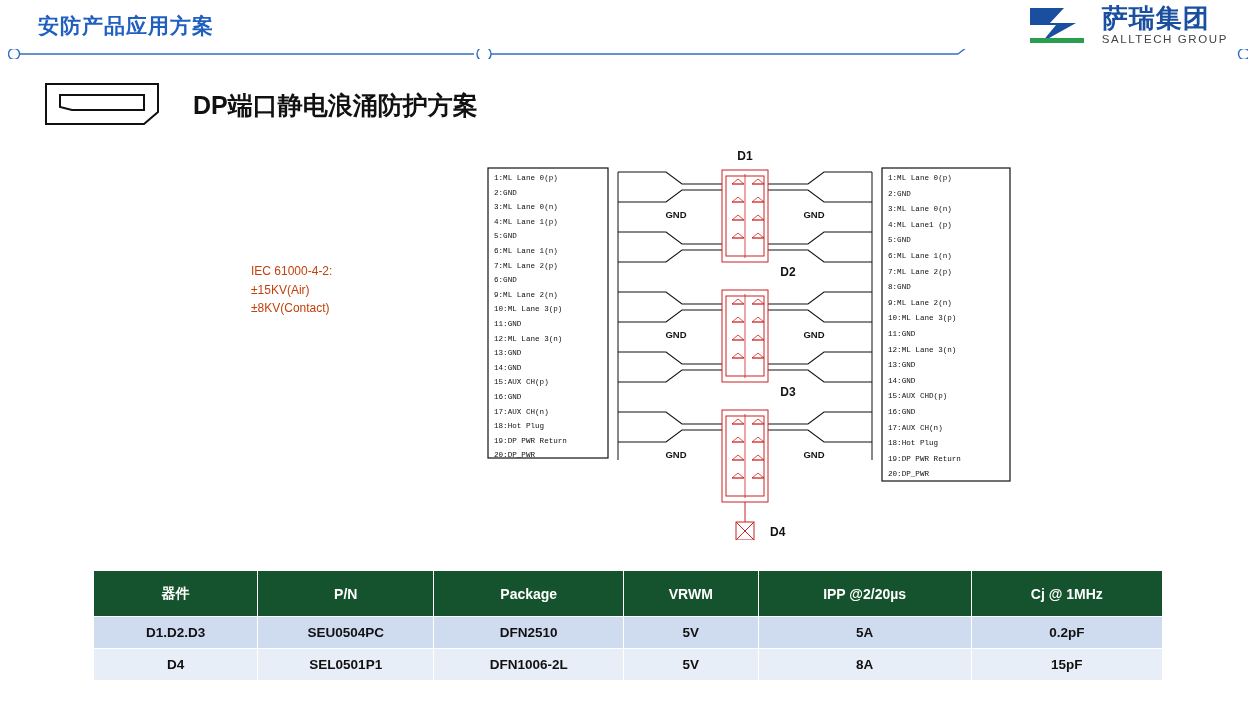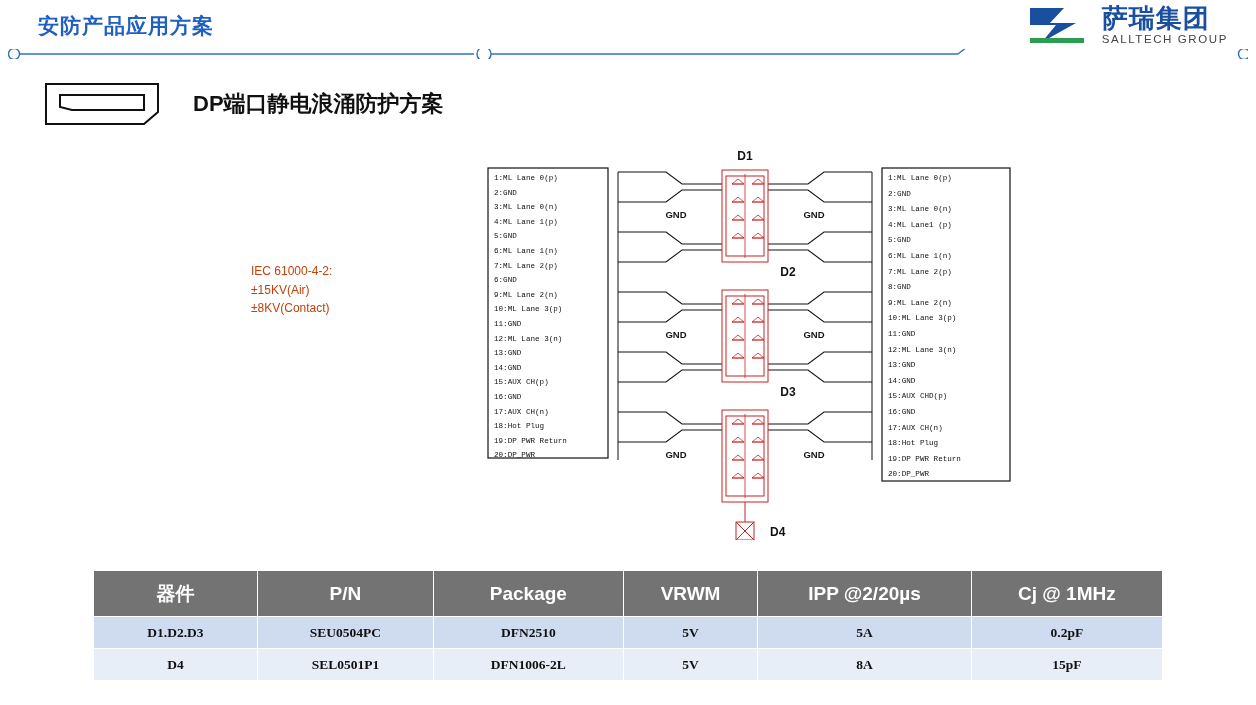--- a/index.html
+++ b/index.html
@@ -25,46 +25,45 @@
   }
   .logo-mark { width:58px; height:42px; }
   .logo-text { line-height:1.05; }
   .logo-cn { font-size:26px; font-weight:bold; color:#1a4fa0; letter-spacing:1px; }
   .logo-en { font-size:11.5px; font-weight:normal; color:#444; letter-spacing:1.6px; }
 
   
   .port-icon { position:absolute; left:44px; top:82px; }
   .sec-title {
     position:absolute; left:193px; top:89px;
-    font-size:22px; font-weight:bold; color:#111;
+    font-size:25px; font-weight:bold; color:#111;
   }
 
   
   .iec-note {
     position:absolute; left:251px; top:262px;
     font-size:12px; color:#c2410c; line-height:1.55;
   }
 
   
   .schem { position:absolute; left:470px; top:140px; }
 
   
   table.spec {
     position:absolute; left:93px; top:570px;
     width:1070px; border-collapse:collapse;
     font-size:13.5px;
   }
   table.spec th {
-    background:#737373; color:#ffffff; font-weight:bold;
-    height:46px; border:1px solid #ffffff; font-size:19px;
+    background:#14532d; color:#ffffff; font-weight:bold;
+    height:46px; border:1px solid #ffffff; font-size:14px;
   }
   table.spec td {
     height:32px; text-align:center; font-weight:bold; color:#111;
     border:1px solid #ffffff;
-    font-family:Liberation Serif, serif;
   }
   table.spec tr.r0 td { background:#cfdcef; }
   table.spec tr.r1 td { background:#e8eef8; }
 </style>
 </head>
 <body>
 
 <div class="hdr-title">安防产品应用方案</div>
 
 <svg class="hdr-line" viewBox="0 0 1240 10">

